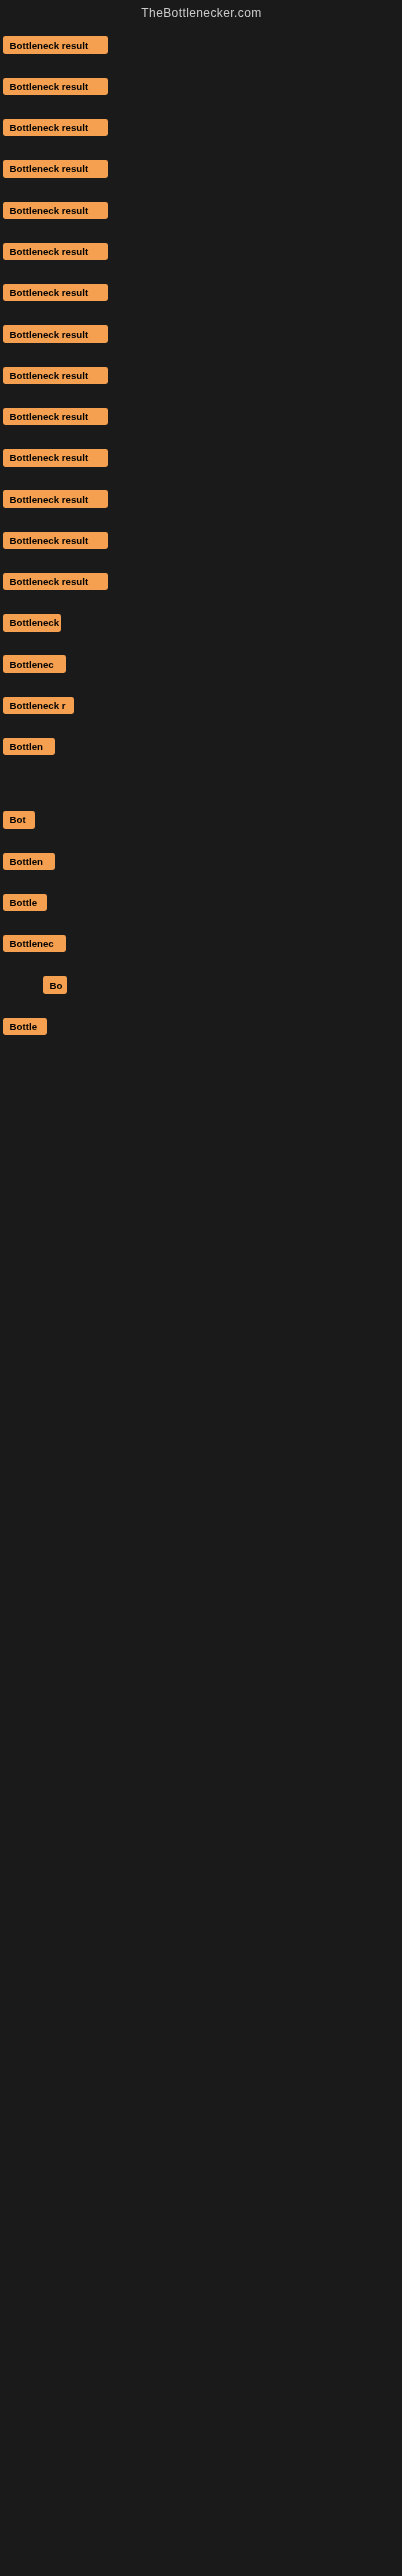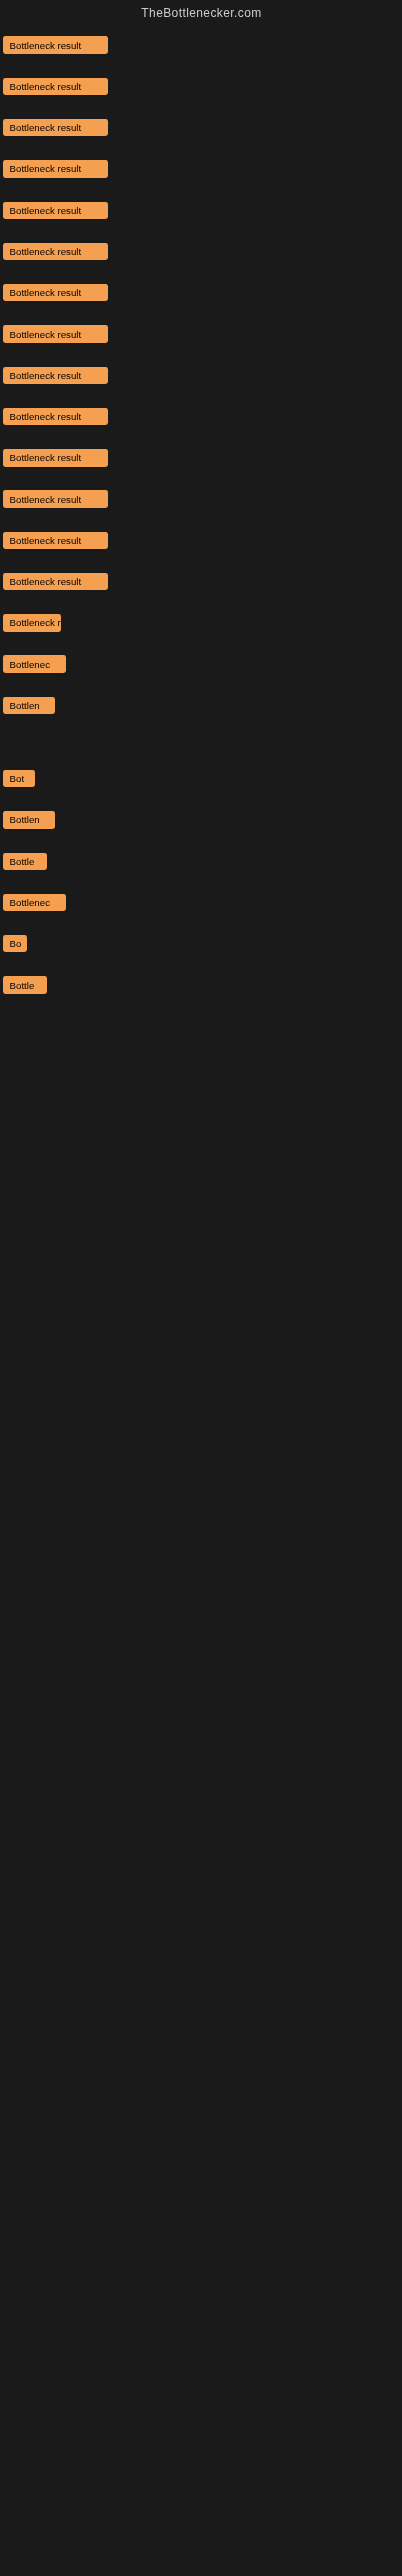--- a/index.html
+++ b/index.html
@@ -27,21 +27,21 @@
     .bottleneck-item {
       margin-bottom: 0;
       padding: 6.4px 0 14.5px 0;
     }
 
     .bottleneck-badge {
       display: inline-block;
       background-color: #f5a050;
       color: #000000;
       font-size: 9.7px;
-      font-weight: normal;
+      font-weight: bold;
       padding: 3.2px 6.4px;
       border-radius: 2.4px;
       white-space: nowrap;
       overflow: hidden;
     }
 
     .items-container {
       padding: 0 3.2px;
     }
   </style>
@@ -62,22 +62,23 @@
       <div class="bottleneck-item"><span class="bottleneck-badge" style="max-width: 105px; width: 105px;">Bottleneck result</span></div>
       <div class="bottleneck-item"><span class="bottleneck-badge" style="max-width: 105px; width: 105px;">Bottleneck result</span></div>
       <div class="bottleneck-item"><span class="bottleneck-badge" style="max-width: 105px; width: 105px;">Bottleneck result</span></div>
       <div class="bottleneck-item"><span class="bottleneck-badge" style="max-width: 105px; width: 105px;">Bottleneck result</span></div>
       <div class="bottleneck-item"><span class="bottleneck-badge" style="max-width: 105px; width: 105px;">Bottleneck result</span></div>
       <div class="bottleneck-item"><span class="bottleneck-badge" style="max-width: 105px; width: 105px;">Bottleneck result</span></div>
       <div class="bottleneck-item"><span class="bottleneck-badge" style="max-width: 105px; width: 105px;">Bottleneck result</span></div>
       <div class="bottleneck-item"><span class="bottleneck-badge" style="max-width: 105px; width: 105px;">Bottleneck result</span></div>
       <div class="bottleneck-item"><span class="bottleneck-badge" style="max-width: 81px; width: 58px;">Bottleneck re</span></div>
       <div class="bottleneck-item"><span class="bottleneck-badge" style="max-width: 63px; width: 63px;">Bottlenec</span></div>
+      <div class="bottleneck-item"><span class="bottleneck-badge" style="max-width: 71px; width: 71px;">Bottleneck r</span></div>
       <div class="bottleneck-item"><span class="bottleneck-badge" style="max-width: 52px; width: 52px;">Bottlen</span></div>
       <div class="bottleneck-item"><span class="bottleneck-badge" style="max-width: 32px; width: 32px; margin-top: 32px;">Bot</span></div>
       <div class="bottleneck-item"><span class="bottleneck-badge" style="max-width: 52px; width: 52px;">Bottlen</span></div>
       <div class="bottleneck-item"><span class="bottleneck-badge" style="max-width: 44px; width: 44px;">Bottle</span></div>
       <div class="bottleneck-item"><span class="bottleneck-badge" style="max-width: 63px; width: 63px;">Bottlenec</span></div>
-      <div class="bottleneck-item"><span class="bottleneck-badge" style="max-width: 24px; width: 24px;">Bo</span></div>
+      <div class="bottleneck-item"><span class="bottleneck-badge" style="max-width: 24px; width: 24px; margin-left: 40px;">Bo</span></div>
       <div class="bottleneck-item"><span class="bottleneck-badge" style="max-width: 44px; width: 44px;">Bottle</span></div>
     </div>
 </div>
 
 
 </body></html>

